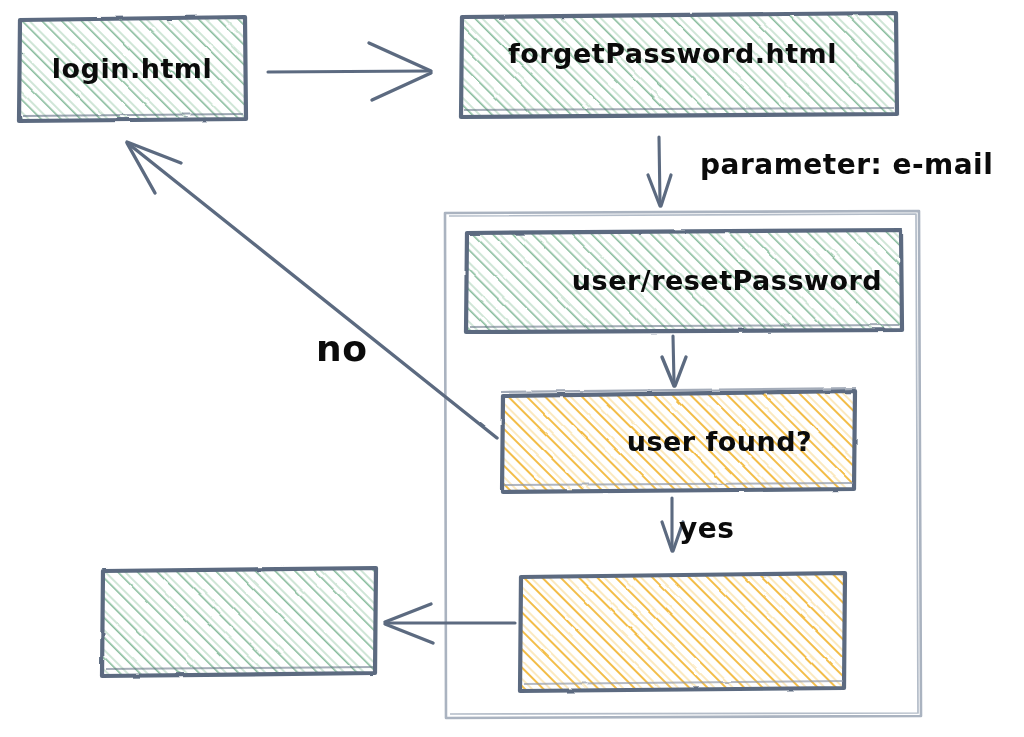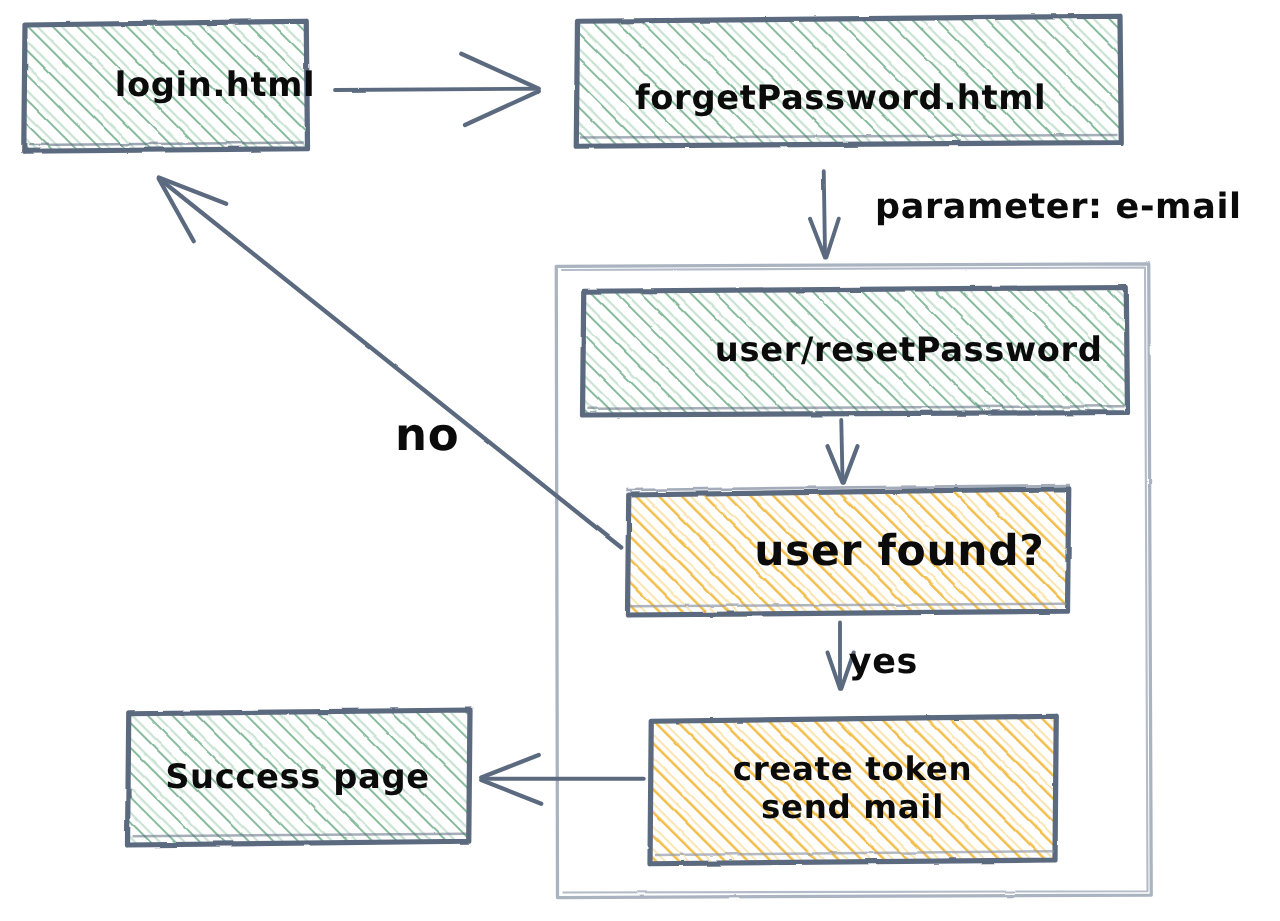--- a/index.html
+++ b/index.html
@@ -168,32 +168,29 @@
     </g>
 
     
     <g filter="url(#rough-soft)">
       <path d="M515,623 L388,623" fill="none" stroke="#5c6b80" stroke-width="3.1" stroke-linecap="round"></path>
       <path d="M431,604 L385,622" fill="none" stroke="#5c6b80" stroke-width="3.4" stroke-linecap="round"></path>
       <path d="M433,643 L385,624" fill="none" stroke="#5c6b80" stroke-width="3.4" stroke-linecap="round"></path>
     </g>
   </svg>
 
-  <div class="node-label" style="left:18px; top:18px; width:228px; height:102px; font-size:27px;padding-left:40px;">login.html</div>
+  <div class="node-label" style="left:18px; top:18px; width:228px; height:102px; font-size:27px;">login.html</div>
 
-  <div class="node-label" style="left:460px; top:28px; width:425px; height:101px; font-size:27px;">forgetPassword.html</div>
+  <div class="node-label" style="left:460px; top:3px; width:425px; height:101px; font-size:27px;">forgetPassword.html</div>
 
   <div class="node-label" style="left:465px; top:231px; width:524px; height:100px; font-size:27px;">user/resetPassword</div>
 
-  <div class="node-label" style="left:500px; top:391px; width:357px; height:101px; font-size:34px;padding-left:41px;">user found?</div>
+  <div class="node-label" style="left:500px; top:391px; width:357px; height:101px; font-size:27px;padding-left:41px;">user found?</div>
 
-  <div class="node-label" style="left:518px; top:573px; width:328px; height:117px; font-size:26px; white-space:pre-line;">create token
-send mail</div>
 
-  <div class="node-label" style="left:100px; top:568px; width:276px; height:107px; font-size:27px;">Success page</div>
 
   <div class="edge-label" style="left:700px; top:148px; font-size:28px;">parameter: e-mail</div>
 
   <div class="edge-label" style="left:316px; top:328px; font-size:36px;">no</div>
 
   <div class="edge-label" style="left:679px; top:512px; font-size:28px;">yes</div>
 
 </div>
 
 </body></html>

